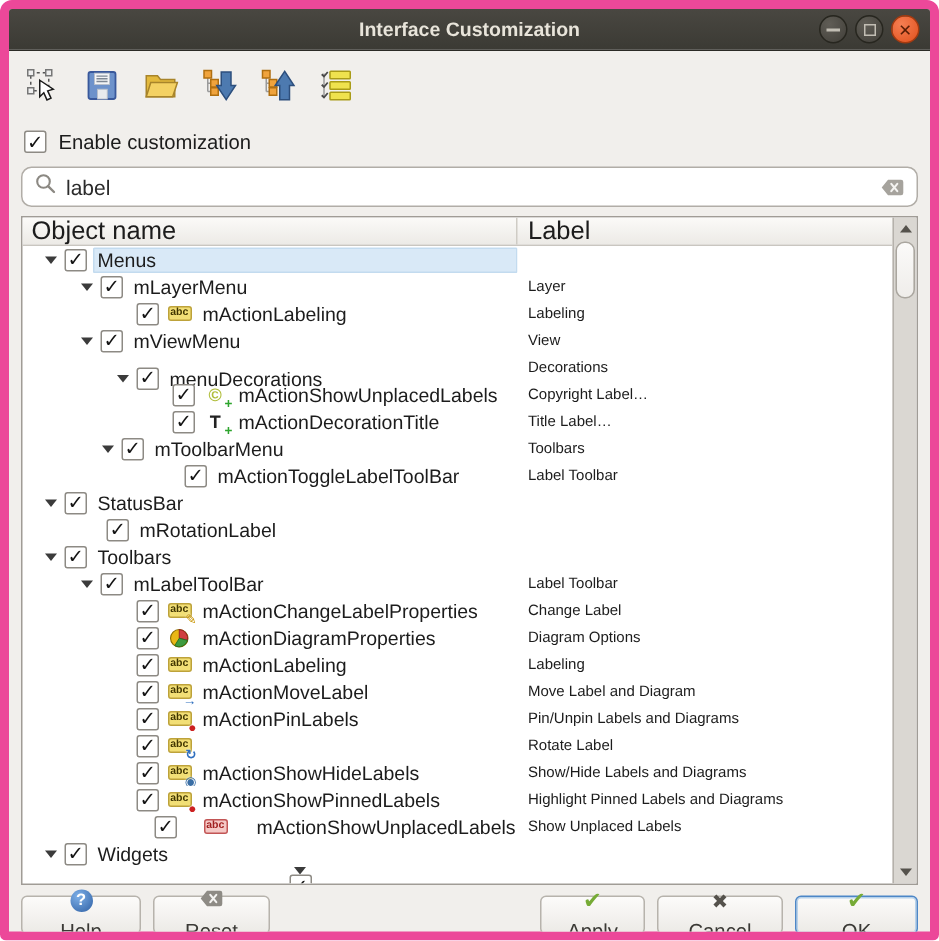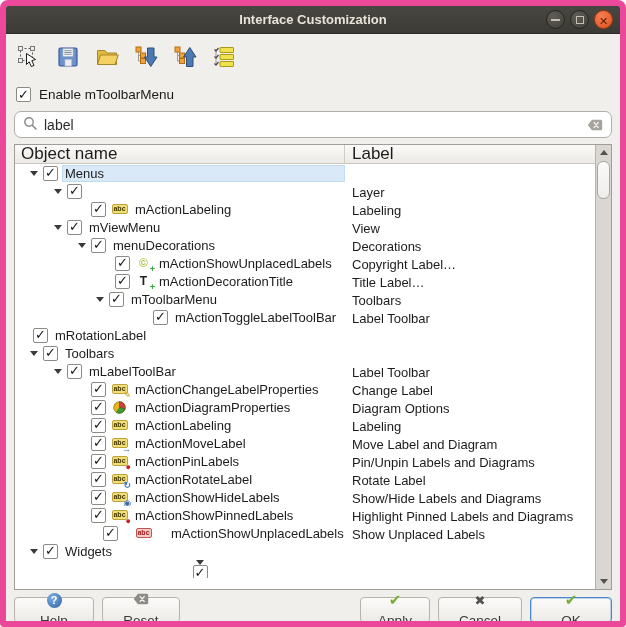--- a/index.html
+++ b/index.html
@@ -48,24 +48,24 @@
   .tree { margin:6px 8px 0 8px; height:446px; border:1px solid #a09c96;
           background:#fff; display:flex; overflow:hidden; }
   .tree-main { flex:1; display:flex; flex-direction:column; overflow:hidden; }
   .tree-header { height:19px; flex:none; display:flex;
                  background:linear-gradient(#fbfaf8,#eceae6);
                  border-bottom:1px solid #c9c6c0; font-size:17px; color:#1c1c1c; }
   .hcell { line-height:18px; white-space:nowrap; overflow:hidden; }
   .hcell.c1 { width:330px; flex:none; border-right:1px solid #cfccc5; padding-left:6px; }
   .hcell.c2 { flex:1; padding-left:7px; }
   .tree-rows { flex:1; overflow:hidden; }
-  .tree-row { height:18px; display:flex; align-items:flex-end; color:#1c1c1c; }
+  .tree-row { height:18px; display:flex; align-items:center; color:#1c1c1c; }
   .cell-name { width:330px; flex:none; display:flex; align-items:center;
                height:100%; overflow:hidden; }
-  .cell-label { flex:1; padding-left:7px; font-size:13px; white-space:nowrap;
+  .cell-label { flex:1; padding-left:7px; font-size:10px; white-space:nowrap;
                 overflow:hidden; }
   .arrow-slot { width:18px; flex:none; display:inline-flex; justify-content:center; }
   .tri { width:0; height:0; border-left:4px solid transparent;
          border-right:4px solid transparent; border-top:5px solid #3b3b3b; }
   .row-text { flex:1; margin-left:4px; padding:1px 2px 1px 3px; font-size:13px;
               white-space:nowrap; overflow:hidden; }
   .row-text.selected { background:#d9e9f7; box-shadow:inset 0 0 0 1px #c3dbef;
                        border-radius:1px; }
   .ticon { width:17px; height:16px; position:relative; margin-left:5px; flex:none;
            display:inline-flex; align-items:center; justify-content:center; }
@@ -184,21 +184,21 @@
         <rect x="8" y="16.5" width="13.5" height="5" rx="0.5" fill="#efe24e" stroke="#a99b17"></rect>
         <path d="M2.5 4.5 l1.5 1.5 2.5 -3" fill="none" stroke="#4a4a4a" stroke-width="1.2"></path>
         <path d="M2.5 11.5 l1.5 1.5 2.5 -3" fill="none" stroke="#4a4a4a" stroke-width="1.2"></path>
         <path d="M2.5 18.5 l1.5 1.5 2.5 -3" fill="none" stroke="#4a4a4a" stroke-width="1.2"></path>
       </svg></span>
     </button>
   </div>
 
   <div class="enable-row">
     <span class="checkbox checked"></span>
-    <span>Enable mToolbarMenu</span>
+    <span>Enable customization</span>
   </div>
 
   <div class="searchbox">
     <span><svg width="14" height="14" viewBox="0 0 14 14">
       <circle cx="6" cy="6" r="4.2" fill="none" stroke="#8c8983" stroke-width="1.4"></circle>
       <line x1="9.2" y1="9.2" x2="13" y2="13" stroke="#8c8983" stroke-width="1.6" stroke-linecap="round"></line>
     </svg></span>
     <span class="search-text">label</span>
     <span class="clear-btn">
         <svg width="16" height="12" viewBox="0 0 16 12">
@@ -224,20 +224,21 @@
               <span class="row-text selected">Menus</span>
             </div>
             <div class="cell-label"></div>
           </div>
           <div class="tree-row">
             <div class="cell-name" style="padding-left: 34px;">
               <span class="arrow-slot">
                 <span class="tri"></span>
               </span>
               <span class="checkbox checked"></span>
+              <span class="row-text">mLayerMenu</span>
             </div>
             <div class="cell-label">Layer</div>
           </div>
           <div class="tree-row">
             <div class="cell-name" style="padding-left: 58px;">
               <span class="arrow-slot"></span>
               <span class="checkbox checked"></span>
               <span class="ticon">
                 <span class="abc">abc</span>
               </span>
@@ -283,39 +284,49 @@
               <span class="checkbox checked"></span>
               <span class="ticon">
                 <span class="glyph" style="color: rgb(34, 34, 34);">T</span>
                 <span class="badge" style="color: rgb(46, 165, 46);">+</span>
               </span>
               <span class="row-text">mActionDecorationTitle</span>
             </div>
             <div class="cell-label">Title Label…</div>
           </div>
           <div class="tree-row">
-            <div class="cell-name" style="padding-left: 76px;">
+            <div class="cell-name" style="padding-left: 48px;">
               <span class="arrow-slot">
                 <span class="tri"></span>
               </span>
               <span class="checkbox checked"></span>
               <span class="row-text">mToolbarMenu</span>
             </div>
             <div class="cell-label">Toolbars</div>
           </div>
           <div class="tree-row">
-            <div class="cell-name" style="padding-left: 120px;">
+            <div class="cell-name" style="padding-left: 90px;">
               <span class="arrow-slot"></span>
               <span class="checkbox checked"></span>
               <span class="row-text">mActionToggleLabelToolBar</span>
             </div>
             <div class="cell-label">Label Toolbar</div>
           </div>
           <div class="tree-row">
-            <div class="cell-name" style="">
+            <div class="cell-name" style="padding-left: 10px;">
+              <span class="arrow-slot">
+                <span class="tri"></span>
+              </span>
+              <span class="checkbox checked"></span>
+              <span class="row-text">StatusBar</span>
+            </div>
+            <div class="cell-label"></div>
+          </div>
+          <div class="tree-row">
+            <div class="cell-name" style=" margin-left: 38px;">
               <span class="arrow-slot"></span>
               <span class="checkbox checked"></span>
               <span class="row-text">mRotationLabel</span>
             </div>
             <div class="cell-label"></div>
           </div>
           <div class="tree-row">
             <div class="cell-name" style="padding-left: 10px;">
               <span class="arrow-slot">
                 <span class="tri"></span>
@@ -398,21 +409,20 @@
             <div class="cell-label">Pin/Unpin Labels and Diagrams</div>
           </div>
           <div class="tree-row">
             <div class="cell-name" style="padding-left: 58px;">
               <span class="arrow-slot"></span>
               <span class="checkbox checked"></span>
               <span class="ticon">
                 <span class="abc">abc</span>
                 <span class="badge" style="color: rgb(47, 111, 190);">↻</span>
               </span>
-              <span class="row-text">mActionRotateLabel</span>
             </div>
             <div class="cell-label">Rotate Label</div>
           </div>
           <div class="tree-row">
             <div class="cell-name" style="padding-left: 58px;">
               <span class="arrow-slot"></span>
               <span class="checkbox checked"></span>
               <span class="ticon">
                 <span class="abc">abc</span>
                 <span class="badge" style="color: rgb(58, 110, 165);">◉</span>

